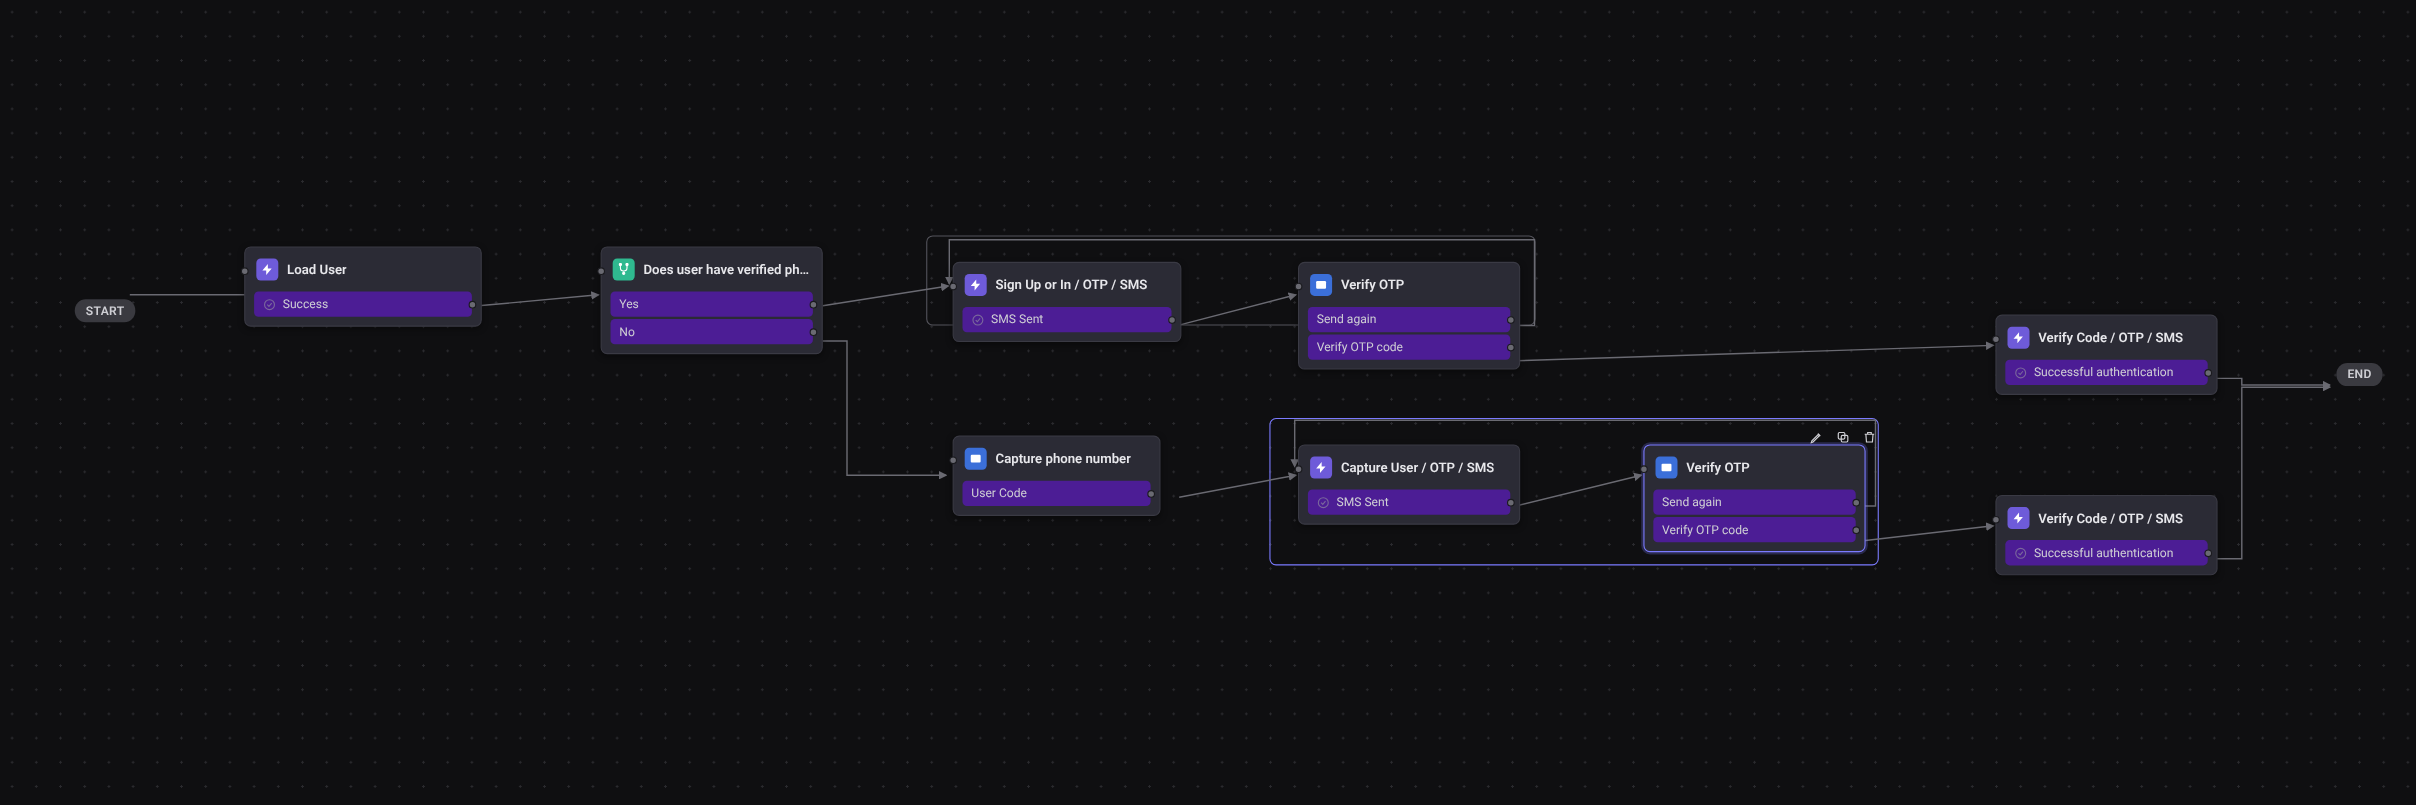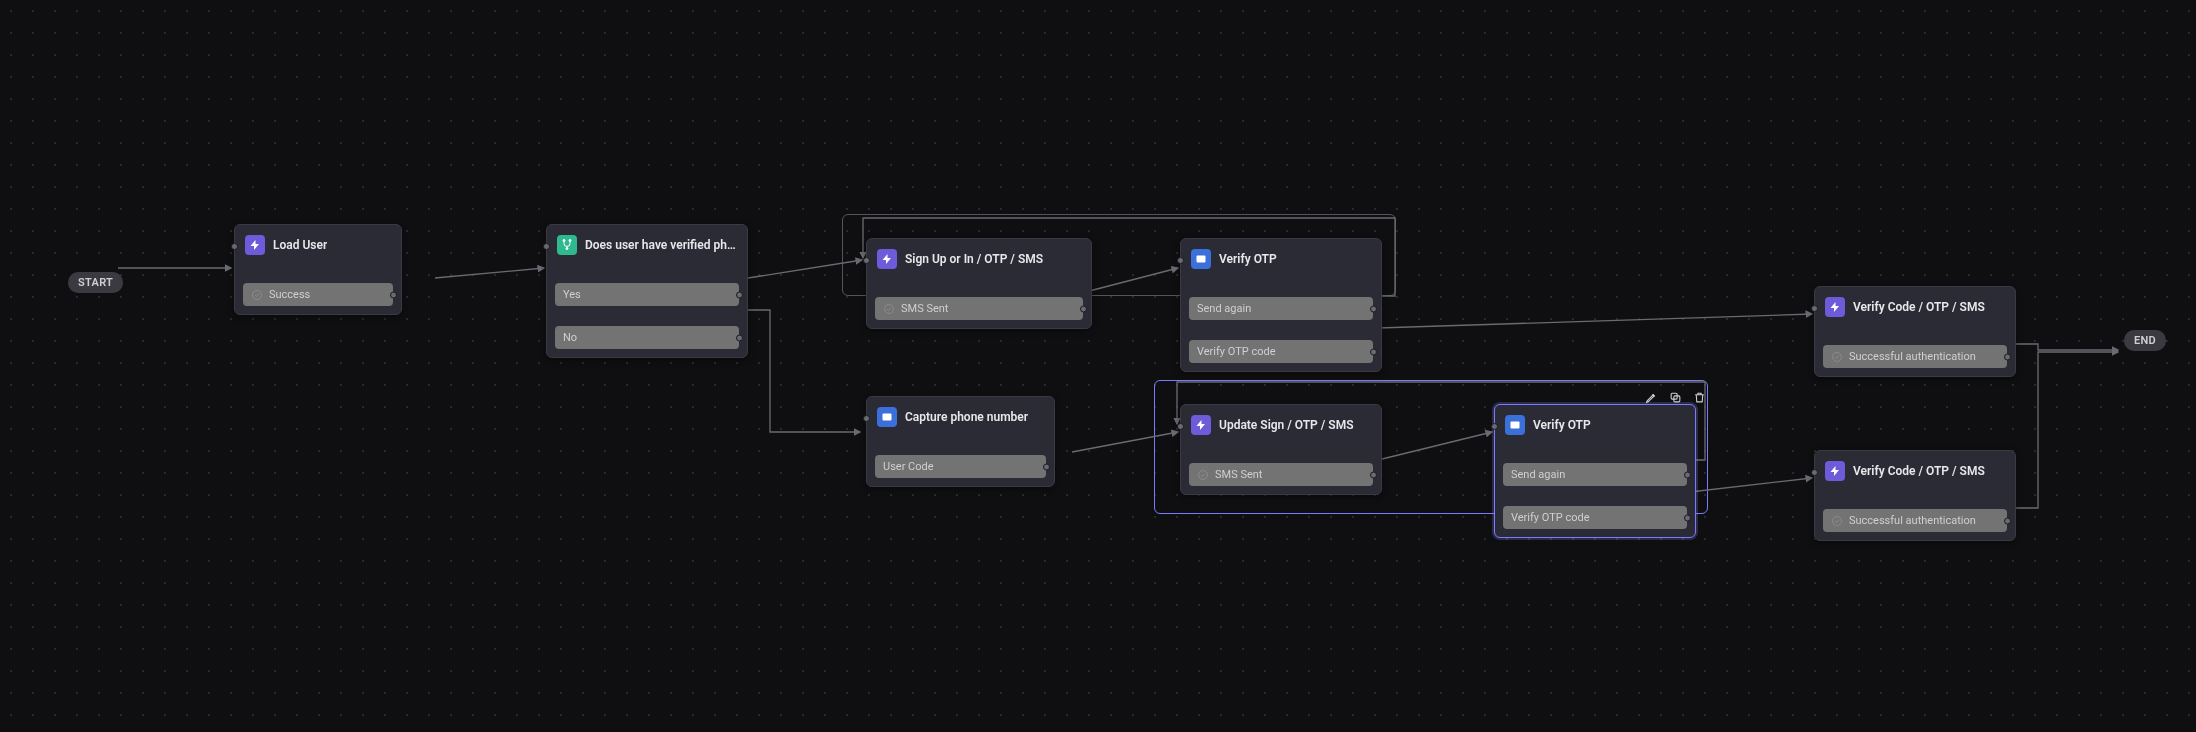--- a/index.html
+++ b/index.html
@@ -63,24 +63,24 @@
   .icon svg { width: 12px; height: 12px; }
   .node-title {
     font-size: 12px;
     font-weight: 600;
     color: #e8e8ec;
     white-space: nowrap;
     overflow: hidden;
     text-overflow: ellipsis;
   }
   .output-row {
-    background: #737373;
+    background: #4c1d95;
     border-radius: 4px;
     padding: 5px 8px;
-    margin-top: 20px;
+    margin-top: 2px;
     font-size: 11px;
     color: #cfcfd4;
     display: flex;
     align-items: center;
     gap: 6px;
     position: relative;
   }
   .output-row:first-of-type { margin-top: 0; }
   .output-row .status-dot {
     width: 12px; height: 12px;
@@ -156,21 +156,21 @@
     <path d="M1690,460 L1705,460 L1705,382 L1177,382 L1177,424"></path>
     <path d="M1690,492 L1812,478"></path>
     <path d="M2012,344 L2038,344 L2038,350 L2118,350"></path>
     <path d="M2012,508 L2038,508 L2038,352 L2118,352"></path>
   </g>
 </svg>
 
 <div class="pill" style="left:68px; top:260px;margin-top:12px;">START</div>
 <div class="pill" style="left:2124px; top:330px;">END</div>
 
-<div class="node action" style="left:234px; top:224px; width:168px;">
+<div class="node action" style="left:222px; top:224px; width:216px;">
   <div class="in-port"></div>
   <div class="node-header">
     <span class="icon">
         <svg viewBox="0 0 24 24" fill="#fff">
           <path d="M13 2L3 14h7v8l10-12h-7z"></path>
         </svg>
       </span>
     <span class="node-title">Load User</span>
   </div>
   <div class="output-row">
@@ -199,21 +199,21 @@
   <div class="output-row">
     <span>Yes</span>
     <span class="port"></span>
   </div>
   <div class="output-row">
     <span>No</span>
     <span class="port"></span>
   </div>
 </div>
 
-<div class="node action" style="left:866px; top:238px; width:226px;">
+<div class="node action" style="left:866px; top:238px; width:208px;">
   <div class="in-port"></div>
   <div class="node-header">
     <span class="icon">
         <svg viewBox="0 0 24 24" fill="#fff">
           <path d="M13 2L3 14h7v8l10-12h-7z"></path>
         </svg>
       </span>
     <span class="node-title">Sign Up or In / OTP / SMS</span>
   </div>
   <div class="output-row">
@@ -263,21 +263,21 @@
 </div>
 
 <div class="node action" style="left:1180px; top:404px; width:202px;">
   <div class="in-port"></div>
   <div class="node-header">
     <span class="icon">
         <svg viewBox="0 0 24 24" fill="#fff">
           <path d="M13 2L3 14h7v8l10-12h-7z"></path>
         </svg>
       </span>
-    <span class="node-title">Update Sign / OTP / SMS</span>
+    <span class="node-title">Capture User / OTP / SMS</span>
   </div>
   <div class="output-row">
     <svg class="status-dot" viewBox="0 0 24 24" fill="none" stroke="#9a9aa2" stroke-width="2">
         <circle cx="12" cy="12" r="9"></circle>
         <path d="M8 12l3 3 5-6"></path>
       </svg>
     <span>SMS Sent</span>
     <span class="port"></span>
   </div>
 </div>

